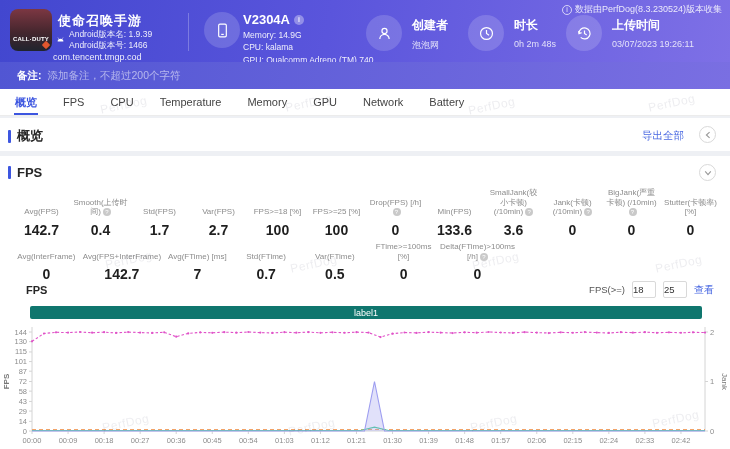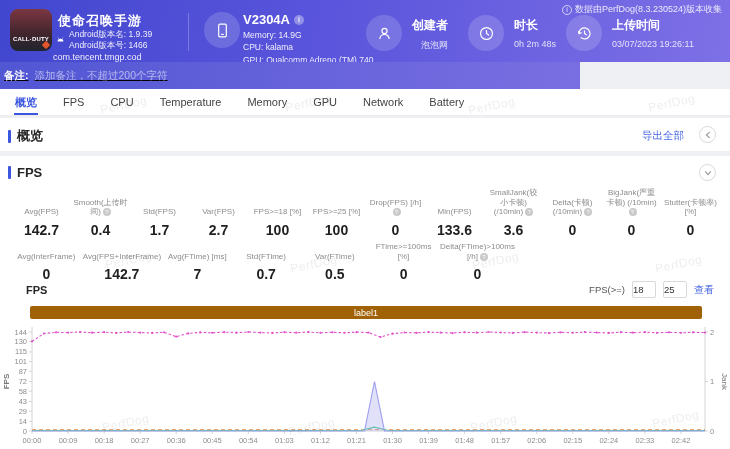--- a/index.html
+++ b/index.html
@@ -29,23 +29,23 @@
   .device{position:absolute;left:204px;top:12px;display:flex;gap:3px;color:#fff;}
   .dcircle{width:36px;height:36px;border-radius:50%;background:rgba(255,255,255,.16);
            display:flex;align-items:center;justify-content:center;flex:none;}
   .dmodel{font-size:13px;font-weight:bold;display:flex;gap:4px;align-items:center;}
   .dline{font-size:8.5px;color:rgba(255,255,255,.9);margin-top:2.5px;}
   .mitem{position:absolute;top:15px;display:flex;gap:10px;color:#fff;}
   .mlabel{font-size:12px;font-weight:bold;margin-top:2px;}
   .mval{font-size:9px;color:rgba(255,255,255,.8);margin-top:5px;}
 
   
-  .notebar{position:absolute;top:62px;width:580px;height:27px;
+  .notebar{position:absolute;top:62px;width:730px;height:27px;
            background:linear-gradient(100deg,#5156d3,#7a6fe2);
-           display:flex;align-items:center;padding:0 4px;gap:6px;text-decoration:underline;}
+           display:flex;align-items:center;padding:0 17px;gap:6px;}
   .notelabel{color:#fff;font-size:10.5px;font-weight:bold;}
   .noteph{color:rgba(255,255,255,.55);font-size:10.5px;}
 
   
   .tabs{position:absolute;top:89px;width:730px;height:27px;background:#fff;display:flex;
         align-items:center;padding:0 2px;border-bottom:1px solid #ececec;}
   .tab{font-size:11px;color:#444;padding:0 13px;height:100%;display:flex;align-items:center;
        cursor:pointer;position:relative;white-space:nowrap;}
   .tab.active{color:#3d56e0;font-weight:bold;}
   .tab.active::after{content:"";position:absolute;bottom:0;left:12px;right:12px;height:2px;background:#3d56e0;}
@@ -71,21 +71,21 @@
   .qi{display:inline-block;width:8px;height:8px;border-radius:50%;background:#c9c9c9;color:#fff;
       font-size:6px;line-height:8px;margin-left:2px;text-align:center;cursor:pointer;}
 
   
   .chhdr{position:absolute;left:26px;top:128px;font-size:11px;font-weight:bold;color:#262626;}
   .filter{position:absolute;right:16px;top:125px;display:flex;align-items:center;gap:7px;
           font-size:9.5px;color:#555;}
   .finput{width:24px;height:17px;border:1px solid #d9d9d9;border-radius:2px;text-align:left;
           font-size:9.5px;color:#333;background:#fff;}
   .view{color:#4a69e2;font-size:10px;cursor:pointer;}
-  .lblbar{position:absolute;left:30px;top:150px;width:672px;height:13px;background:#a16207;
+  .lblbar{position:absolute;left:30px;top:150px;width:672px;height:13px;background:#0f766e;
           border-radius:2px;color:#fff;font-size:9px;display:flex;align-items:center;justify-content:center;}
   #chart{position:absolute;left:0;top:165px;width:730px;height:128px;}
 
   
   .wm{position:absolute;color:rgba(55,60,90,.09);font-size:12px;transform:rotate(-12deg);
       pointer-events:none;z-index:6;letter-spacing:.5px;}
 </style>
 </head>
 <body>
 
@@ -130,21 +130,21 @@
       <div class="dmodel">
         <span>V2304A</span>
         <span class="iinfo" style="background:rgba(255,255,255,.35);border-color:transparent;">i</span>
       </div>
       <div class="dline">Memory: 14.9G</div>
       <div class="dline">CPU: kalama</div>
       <div class="dline">GPU: Qualcomm Adreno (TM) 740</div>
     </div>
   </div>
 
-  <div class="mitem" style="left:366px;text-align:right;">
+  <div class="mitem" style="left:366px;">
     <div class="dcircle">
       <svg width="17" height="17" viewBox="0 0 20 20" fill="none" stroke="#fff" stroke-width="1.4">
           <circle cx="10" cy="7" r="3"></circle>
           <path d="M4.5 16.5 a5.5 5.5 0 0 1 11 0"></path>
         </svg>
     </div>
     <div>
       <div class="mlabel">创建者</div>
       <div class="mval">泡泡网</div>
     </div>
@@ -249,21 +249,21 @@
       </div>
       <div class="stat">
         <div class="slabel"><span>Min(FPS)</span></div>
         <div class="sval">133.6</div>
       </div>
       <div class="stat">
         <div class="slabel"><span>SmallJank(较小卡顿) (/10min)</span><span class="qi">?</span></div>
         <div class="sval">3.6</div>
       </div>
       <div class="stat">
-        <div class="slabel"><span>Delta(卡顿) (/10min)</span><span class="qi">?</span></div>
+        <div class="slabel"><span>Jank(卡顿) (/10min)</span><span class="qi">?</span></div>
         <div class="sval">0</div>
       </div>
       <div class="stat">
         <div class="slabel"><span>BigJank(严重卡顿) (/10min)</span><span class="qi">?</span></div>
         <div class="sval">0</div>
       </div>
       <div class="stat">
         <div class="slabel"><span>Stutter(卡顿率) [%]</span></div>
         <div class="sval">0</div>
       </div>

